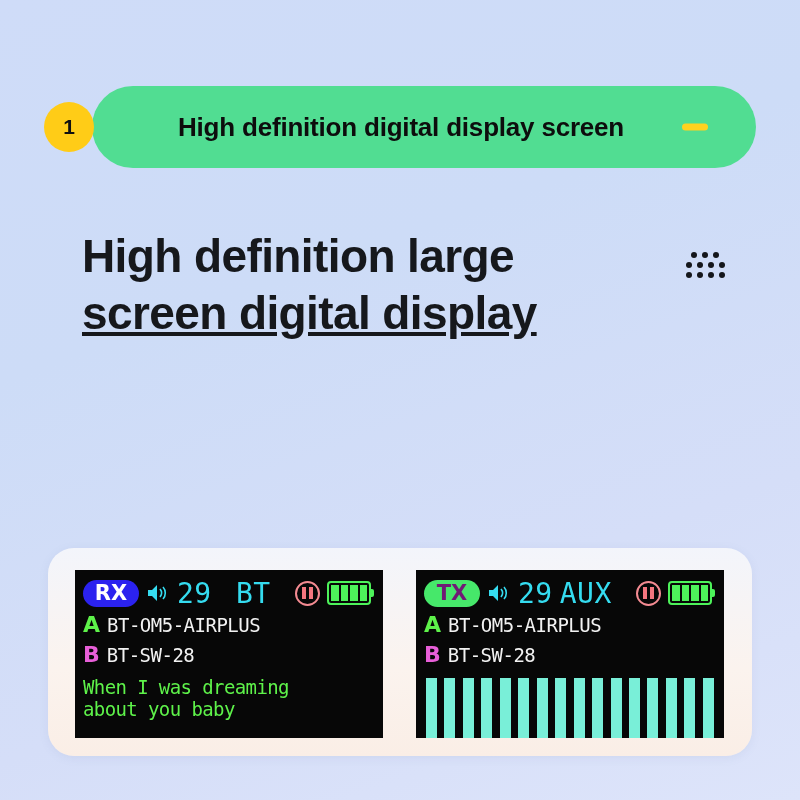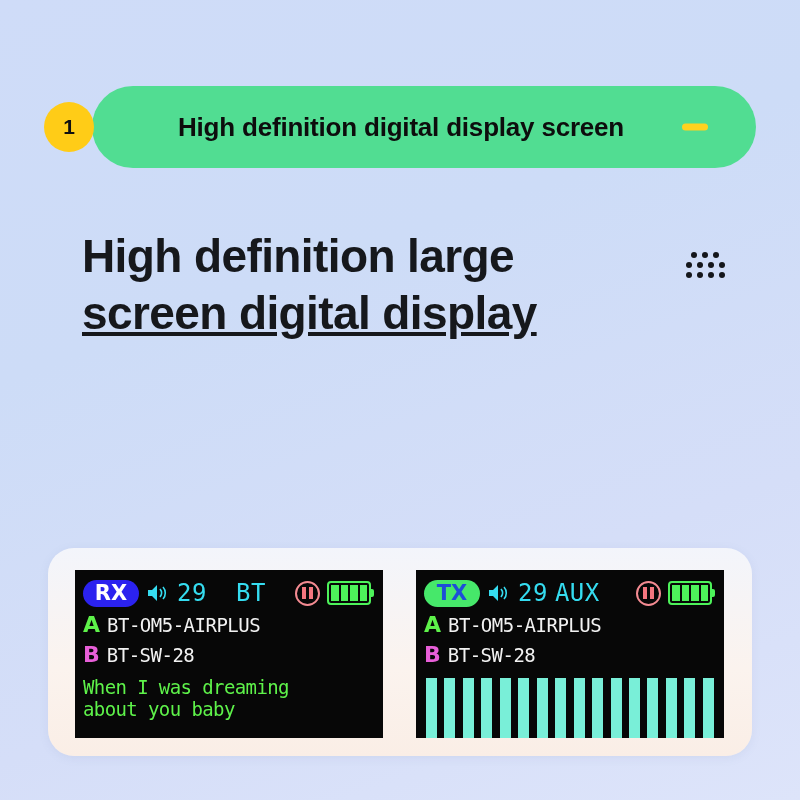--- a/index.html
+++ b/index.html
@@ -162,33 +162,33 @@
     display: flex;
     align-items: center;
     justify-content: center;
     font-size: 21px;
     font-weight: bold;
     font-family: "DejaVu Sans", sans-serif;
     letter-spacing: 0px;
     flex: 0 0 auto;
   }
   .mode-rx { background: #2b22ef; color: #ffffff; }
-  .mode-tx { background: #46e86a; color: #1d4ed8; }
+  .mode-tx { background: #46e86a; color: #701a75; }
 
   .spk {
     position: relative;
     width: 24px;
     height: 20px;
     flex: 0 0 auto;
   }
   .spk svg { display: block; }
 
   .stat-text {
     font-family: "DejaVu Sans Mono", monospace;
-    font-size: 24px;
+    font-size: 28px;
     color: #35dcf0;
     letter-spacing: 0.5px;
     white-space: nowrap;
     flex: 0 0 auto;
   }
   .stat-gap { flex: 1 1 auto; min-width: 2px; }
 
   .pause-ico {
     width: 25px;
     height: 25px;

